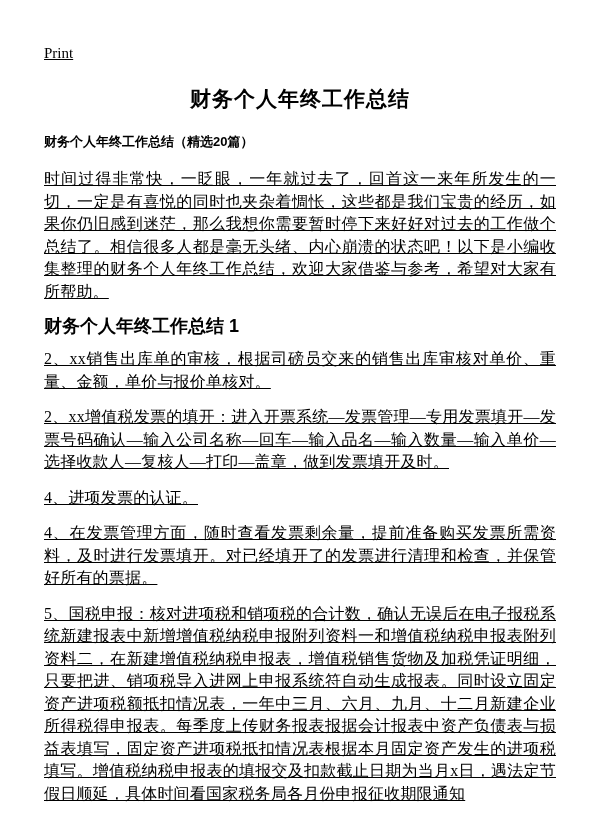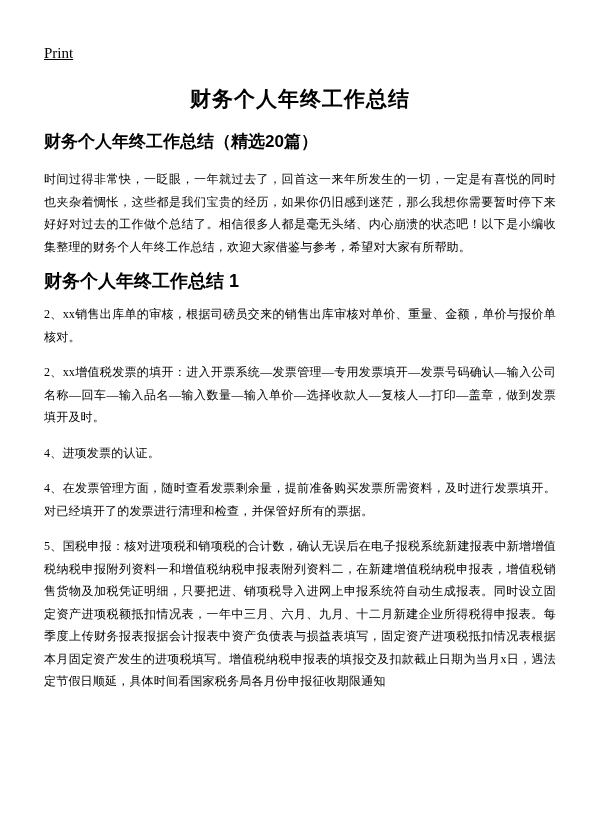--- a/index.html
+++ b/index.html
@@ -34,31 +34,32 @@
     font-family: "Liberation Sans", "DejaVu Sans", sans-serif;
     font-size: 21px;
     font-weight: bold;
     text-align: center;
     letter-spacing: 1px;
     margin: 0 0 18px 0;
     line-height: 30px;
   }
   .subtitle {
     font-family: "Liberation Sans", "DejaVu Sans", sans-serif;
-    font-size: 17px;
+    font-size: 13px;
     font-weight: bold;
     margin: 0 0 16px 0;
     line-height: 20px;
   }
   .para {
-    font-size: 12px;
+    font-size: 16px;
     line-height: 22.5px;
     text-align: justify;
     margin: 0 0 13px 0;
     letter-spacing: 0.2px;
+    text-decoration: underline;
   }
   .heading {
     font-family: "Liberation Sans", "DejaVu Sans", sans-serif;
     font-size: 18px;
     font-weight: bold;
     margin: 0 0 11px 0;
     line-height: 21px;
   }
   .fade-bottom {
     position: absolute;

